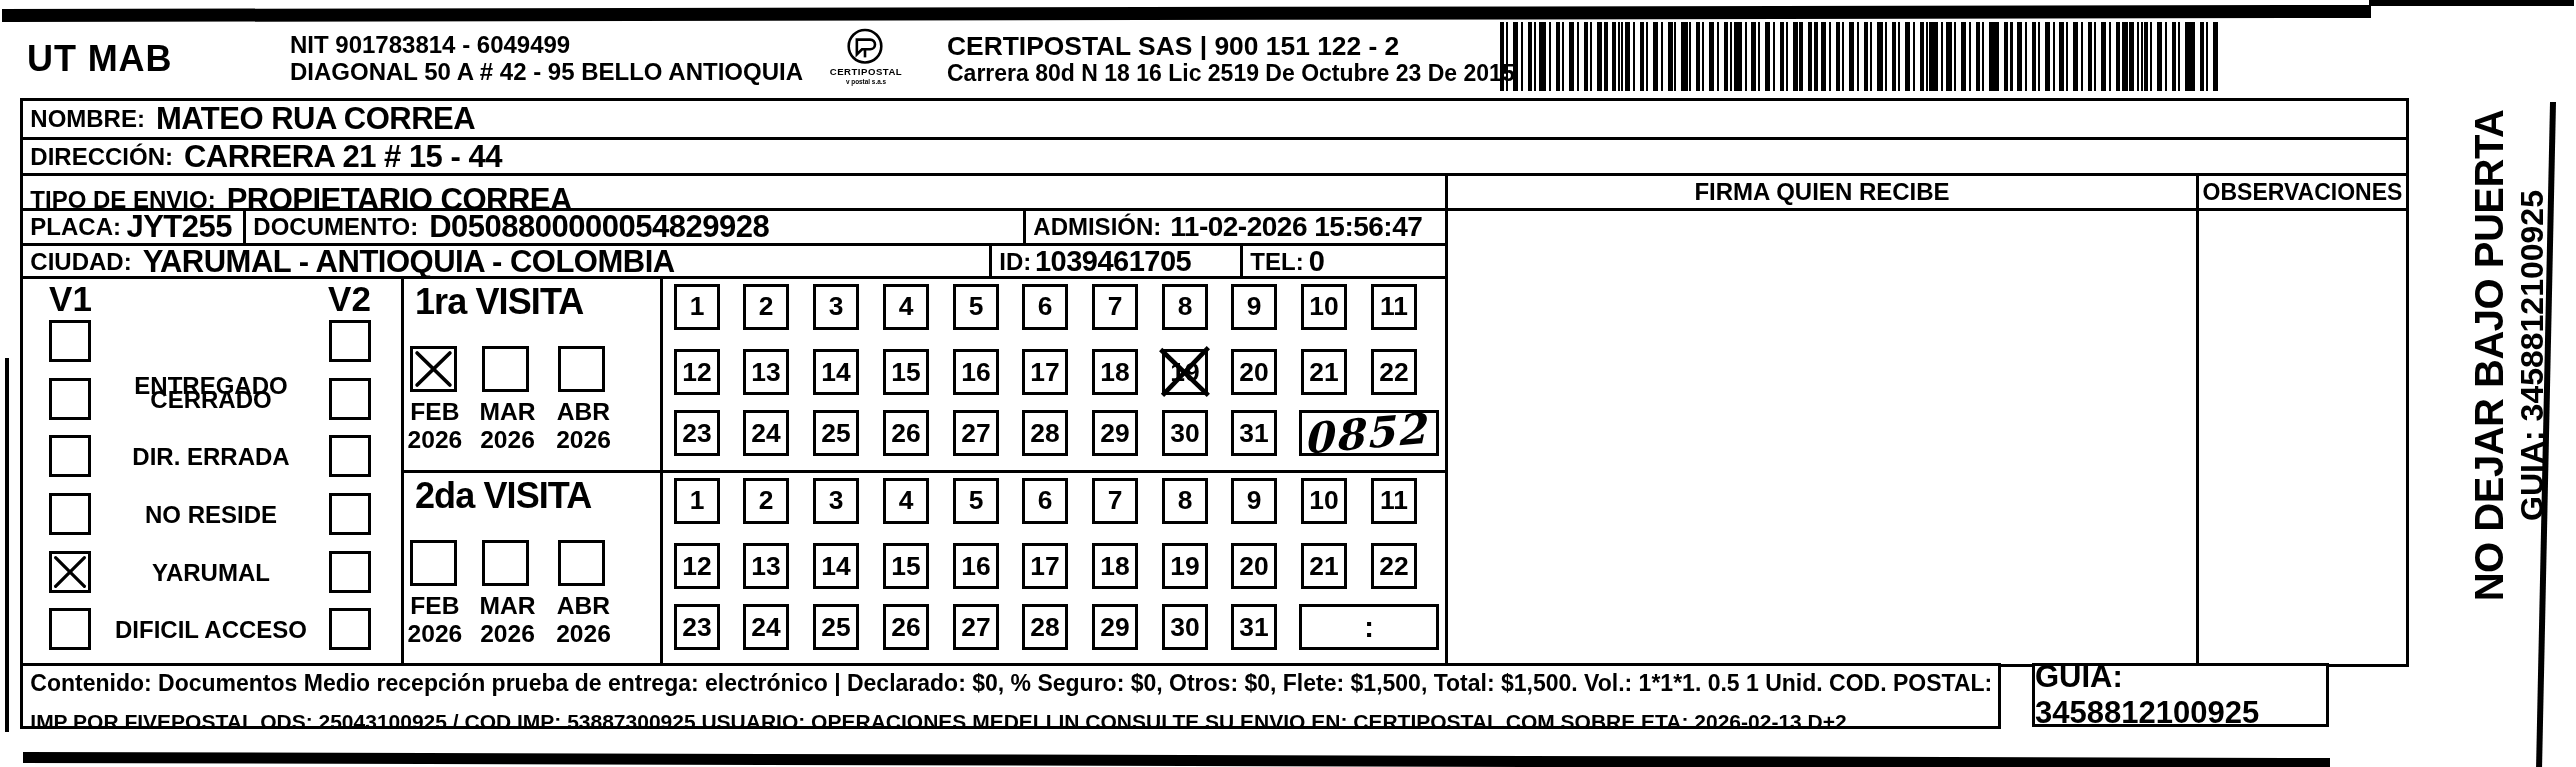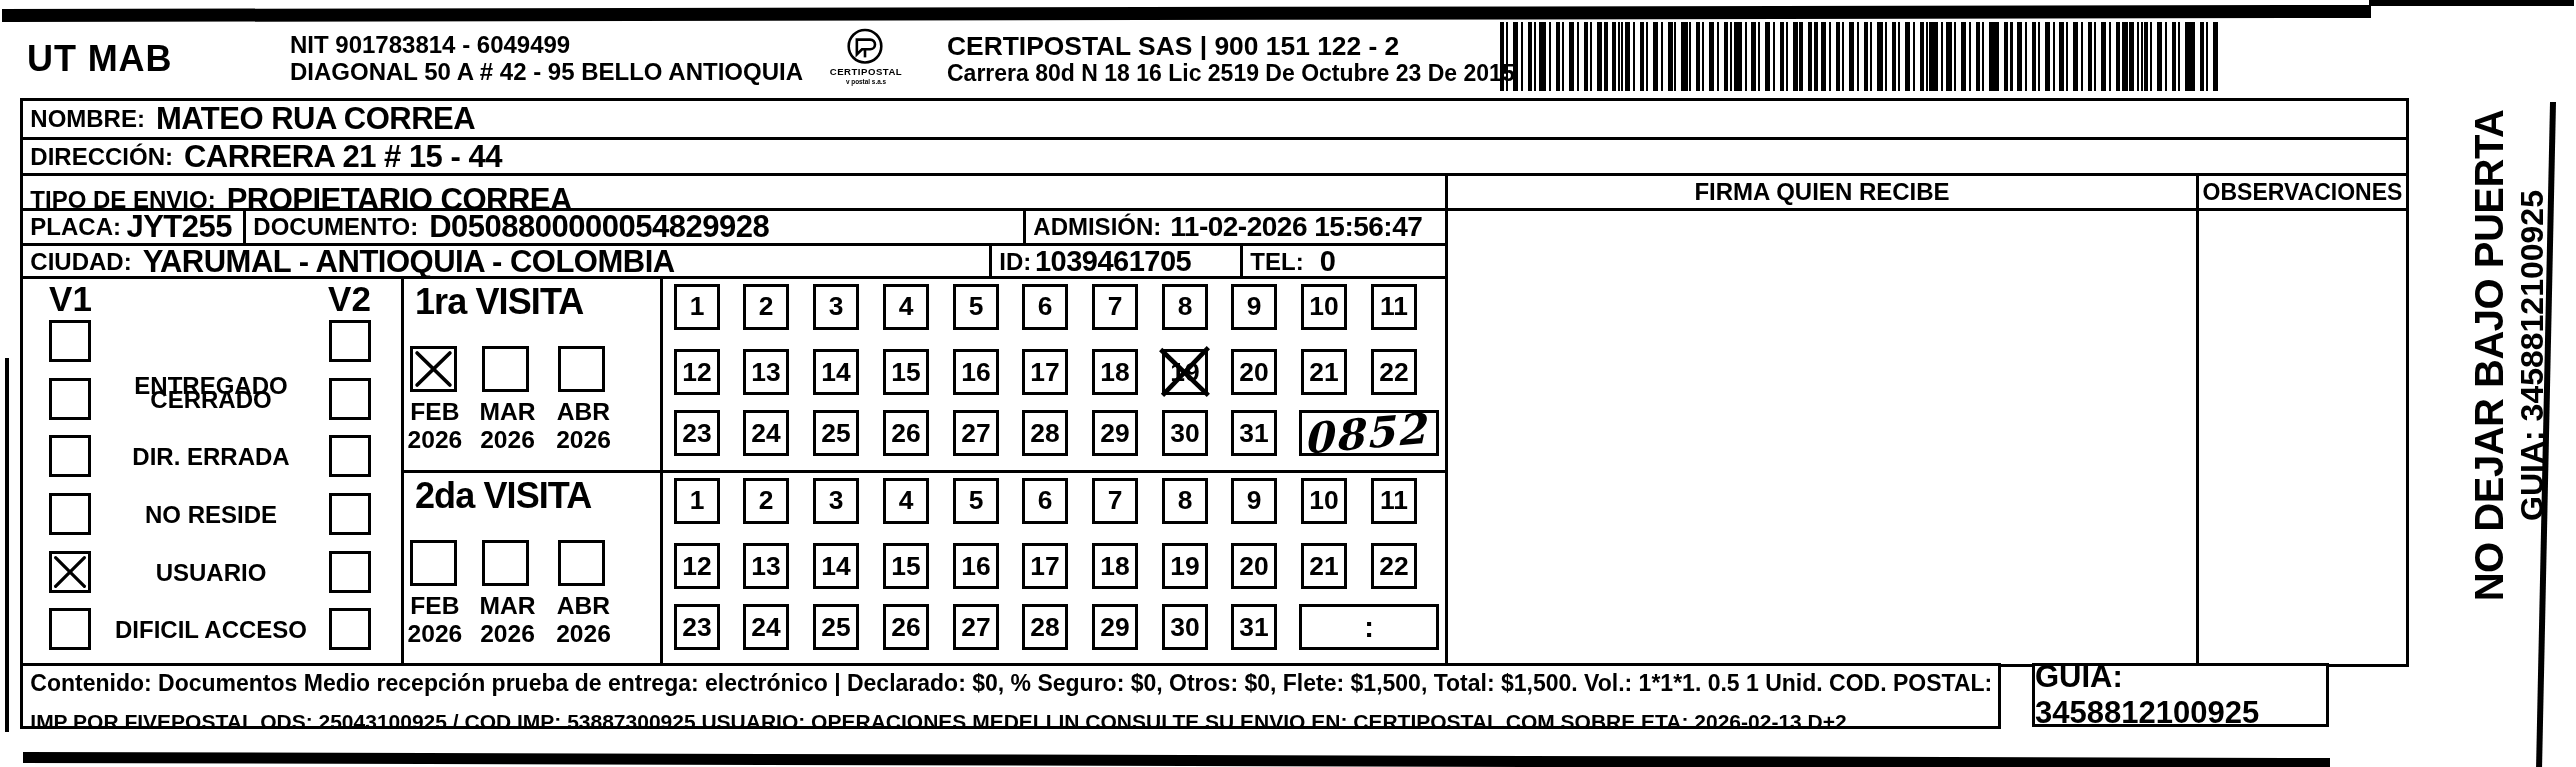--- a/index.html
+++ b/index.html
@@ -105,21 +105,21 @@
   </div>
 
   <div class="cell frow" style="left:20px;top:243px;width:973px;height:37px;">
     <span class="flabel">CIUDAD:</span>
     <span class="fvalue">YARUMAL - ANTIOQUIA - COLOMBIA</span>
   </div>
   <div class="cell frow" style="left:989px;top:243px;width:254px;height:37px;gap:3.6px;">
     <span class="flabel">ID:</span>
     <span class="fvalue" style="font-size:29px;">1039461705</span>
   </div>
-  <div class="cell frow" style="left:1240px;top:243px;width:209px;height:37px;gap:16px;">
+  <div class="cell frow" style="left:1240px;top:243px;width:209px;height:37px;gap:5px;">
     <span class="flabel">TEL:</span>
     <span class="fvalue" style="font-size:29px;">0</span>
   </div>
 
   <div class="cell" id="status-rows" style="left:20px;top:276px;width:385px;height:390px;">
     <div class="v-label" style="left:11px;top:0px;">V1</div>
     <div class="v-label" style="left:290px;top:0px;">V2</div>
   <div class="chk" style="left: 26.4px; top: 41px;"></div>
       <div class="st-label" style="top: 57px; margin-top: 36px;">ENTREGADO</div>
       <div class="chk" style="left: 306px; top: 41px;"></div>
@@ -131,21 +131,21 @@
       <div class="chk" style="left: 306px; top: 156px;"></div>
       <div class="chk" style="left: 26.4px; top: 214px;"></div>
       <div class="st-label" style="top: 222px;">NO RESIDE</div>
       <div class="chk" style="left: 306px; top: 214px;"></div>
       <div class="chk" style="left: 26.4px; top: 272px;">
         <svg class="xs" viewBox="0 0 100 100" preserveAspectRatio="none">
           <line x1="10" y1="10" x2="90" y2="90"></line>
           <line x1="90" y1="10" x2="10" y2="90"></line>
         </svg>
       </div>
-      <div class="st-label" style="top: 280px;">USUARIO</div>
+      <div class="st-label" style="top: 280px;">YARUMAL</div>
       <div class="chk" style="left: 306px; top: 272px;"></div>
       <div class="chk" style="left: 26.4px; top: 329px;"></div>
       <div class="st-label" style="top: 337px;">DIFICIL ACCESO</div>
       <div class="chk" style="left: 306px; top: 329px;"></div>
     </div>
 
   <div class="cell" id="months-0" style="left:401px;top:276px;width:263px;height:253px;">
       <div class="vtitle">1ra VISITA</div>
       <div class="chk chk-lg" style="left: 5.5px; top: 67px;">
         <svg class="xs" viewBox="0 0 100 100" preserveAspectRatio="none">

